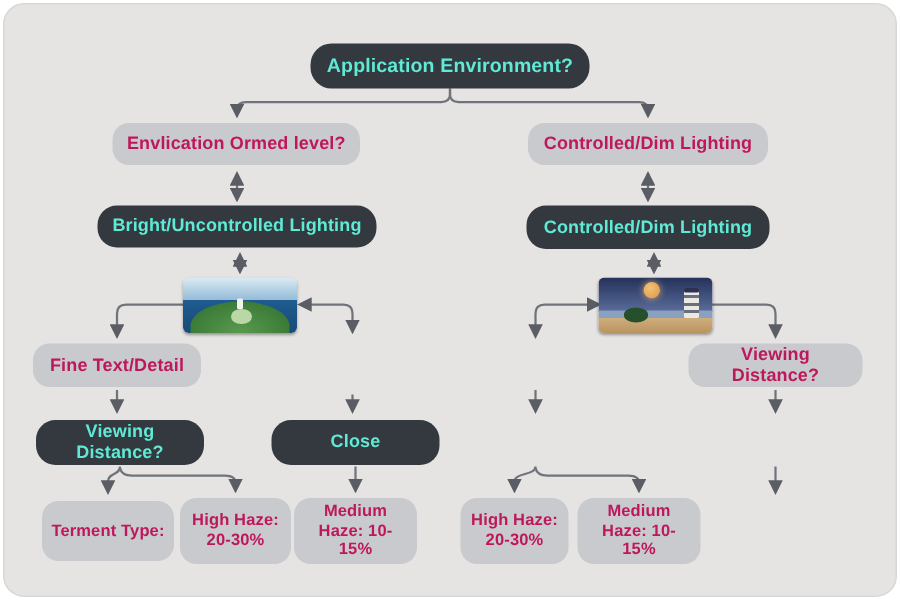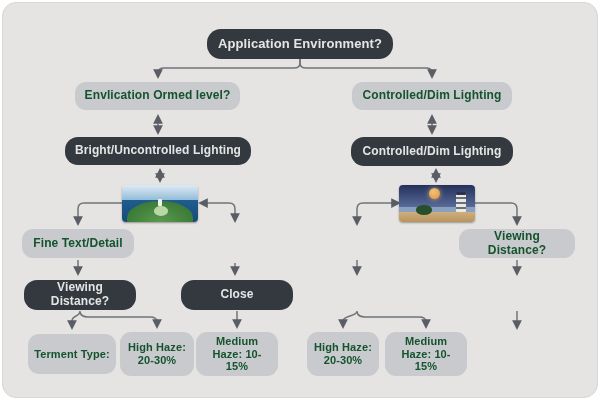--- a/index.html
+++ b/index.html
@@ -4,22 +4,22 @@
 <style>
   html,body{margin:0;padding:0;background:#ffffff;}
   .stage{position:relative;width:600px;height:400px;overflow:hidden;
          font-family:"Liberation Sans", sans-serif;background:#ffffff;}
   .card{position:absolute;inset:2px;border-radius:14px;
         background:var(--canvas,#e5e4e3);border:1px solid #d8d7d5;}
   svg.wires{position:absolute;inset:0;width:600px;height:400px;pointer-events:none;}
   .node{position:absolute;display:flex;align-items:center;justify-content:center;
         text-align:center;box-sizing:border-box;padding:2px 6px;line-height:1.15;
         font-weight:bold;letter-spacing:.1px;}
-  .dark{background:var(--dark-node,#343940);color:#e5e5e5;border-radius:13px;font-size:12px;}
-  .light{background:var(--light-node,#c9cacd);color:#14532d;border-radius:11px;font-size:12px;}
+  .dark{background:var(--dark-node,#343940);color:#5eead4;border-radius:13px;font-size:12px;}
+  .light{background:var(--light-node,#c9cacd);color:#be185d;border-radius:11px;font-size:12px;}
   .pre{white-space:pre-line;}
   .nw{white-space:nowrap;}
   .fs11{font-size:11px;}
   .fs13{font-size:13px;}
 
   
   .n-root{left:207px;top:29px;width:186px;height:30px;border-radius:14px;}
   .n-envlevel{left:75px;top:82px;width:165px;height:28px;}
   .n-ctrl1{left:352px;top:82px;width:160px;height:28px;}
   .n-bright{left:65px;top:137px;width:186px;height:28px;}

